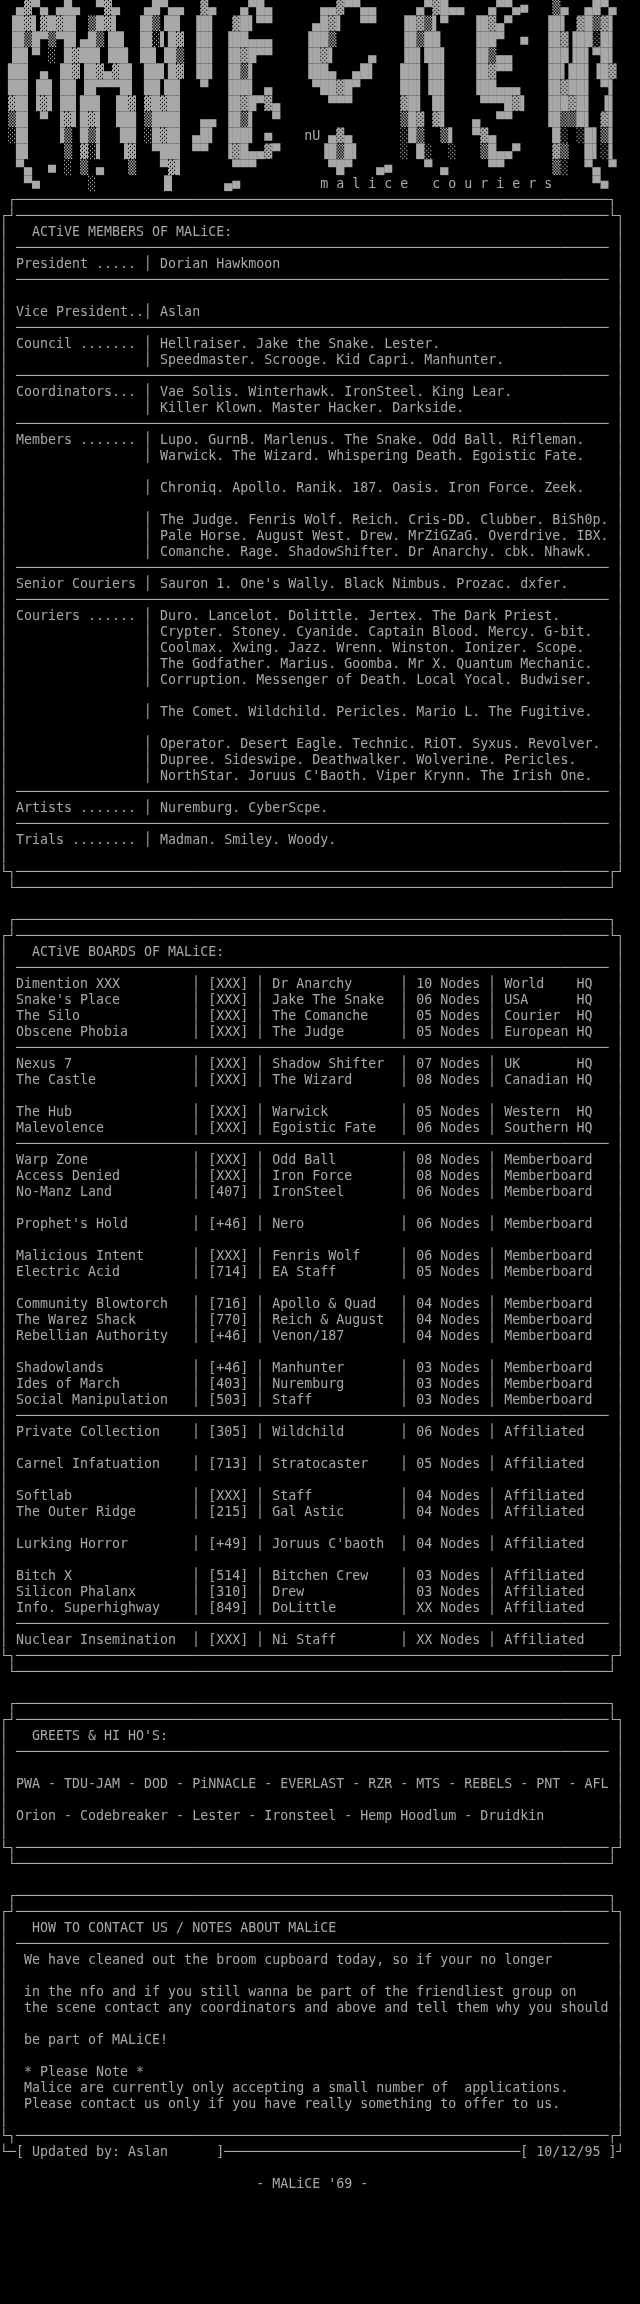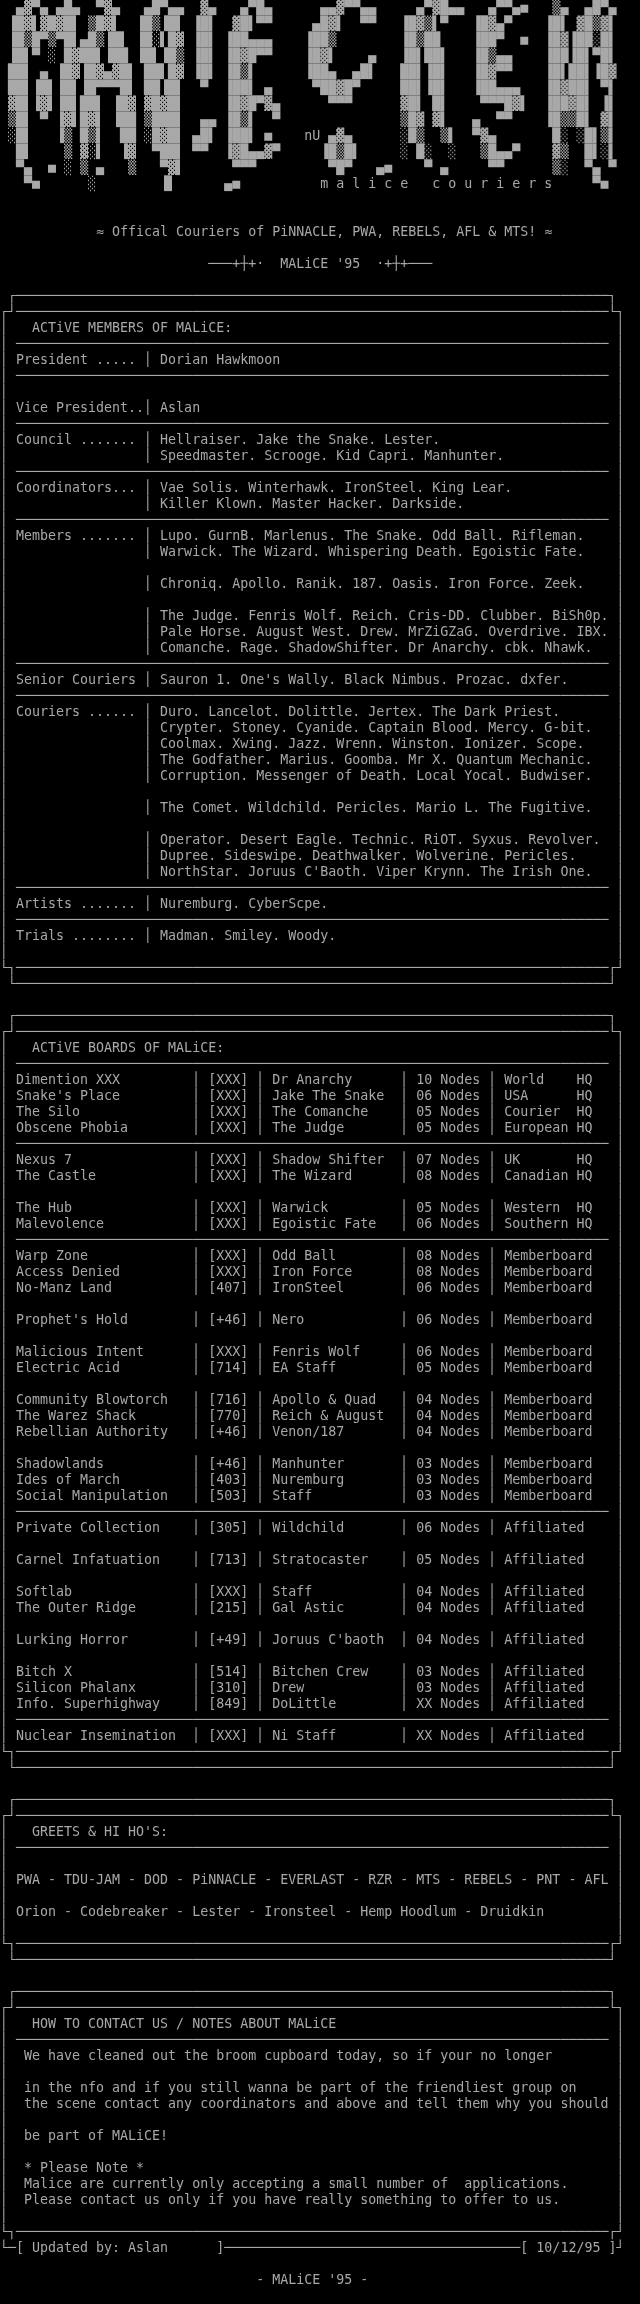--- a/index.html
+++ b/index.html
@@ -21,26 +21,20 @@
  ▐█▒█▀▒▀█▌▄█▒▐█▌ ▐█░▌█▓ ▐█▌ ▐██▄▄▄    ▐██▒        ▐█▒██    ▐██▀  ■  ▐█▓▐██░█▌
  ▐█▌▀ ░ █▓██▌▐██ ▐█▌▐█▒ ▐█▌ ▐█▓█▀▀    ▐█▓▌    ▄   ▐█▌██▌   ▐█▒▄▄    ▐██▐█▌▀█▌
  ██▌ ▄ ▐█▓▐█▓▄▓█▌ ██▌█▓ ▐█▌ ▐█▒▌      ▐██▄  ▄█▌   ██▌▐█▌   ▐█▓▀▀    ▐█▌██▌▐█▓
  ██▌▐█▌▐█▌▐█▀▀▀█▌ ██▐█▌  ▀  ▐██▌ ▄     ▀██▓█▀     ██▌▐█▌   ▐██▄▄▄   ▐█▓██▌ ▀▌
  ▓█▌▐▓▌▐█▌██▌ ▐█▓ ▓█▓█▌     ▐█▓█▀▓▄      ▀▀▀      ▓█▌ █▌    ▀▀▀█▓▌  ▐██▓█▌ ▐▌
  ▒█▌ ▀ ▐▓▌█▓▌ ▐██ ▒███▌  ▄▄ ▐█▒▌  ▀               ▒█▓ ▓▌   ▄  ▀▀    ▐█▒▒█▌ ▓▌
  ░█▌   ▐▒ █▒▌  ██ ░█▓█▌ ▄█▌ ▐██▌ ■    nU ▄▓▄      ░█▒  ▒▌  ▀▓▄       █░ ░█▌▒▌
   █▌    ▒ ▓░▌  ▐▓  ▀██▌ ▀▀  ▐▓█▄▄▓▀     ▐█▒█▌     ░ █░  ░   ▒█▄▄▀    ▓▒  █▌░▌
   ▀▄  ■ ░ ▒ ▄   ▒   ▀▓▌      ▀▀▀         ▀█▀   ▄■    ▀ ▄     ▀▀      ▒░  ▀▄ ▀
    ▀■      ░        ▐▌      ▄■          m a l i c e   c o u r i e r s     ▀■</pre>
-  <pre> 
- 
-            ≈ Offical Couriers of PiNNACLE, PWA, REBELS, AFL &amp; MTS! ≈
- 
-                          ───+┼+·  MALiCE '95  ·+┼+───
- </pre>
   <pre> ┌──────────────────────────────────────────────────────────────────────────┐
 ┌┘──────────────────────────────────────────────────────────────────────────└┐
 │   ACTiVE MEMBERS OF MALiCE:                                                │
 │ ────────────────────────────────────────────────────────────────────────── │
 │ President ..... │ Dorian Hawkmoon                                          │
 │ ────────────────────────────────────────────────────────────────────────── │
 │                                                                            │
 │ Vice President..│ Aslan                                                    │
 │ ────────────────────────────────────────────────────────────────────────── │
 │ Council ....... │ Hellraiser. Jake the Snake. Lester.                      │
@@ -151,15 +145,15 @@
 │                                                                            │
 │  be part of MALiCE!                                                        │
 │                                                                            │
 │  * Please Note *                                                           │
 │  Malice are currently only accepting a small number of  applications.      │
 │  Please contact us only if you have really something to offer to us.       │
 │                                                                            │
 └┐──────────────────────────────────────────────────────────────────────────┌┘
 └─[ Updated by: Aslan      ]─────────────────────────────────────[ 10/12/95 ]┘</pre>
   <pre> 
-                                - MALiCE '95 -
+                                - MALiCE '69 -
  </pre>
 </div>
 
 </body></html>

